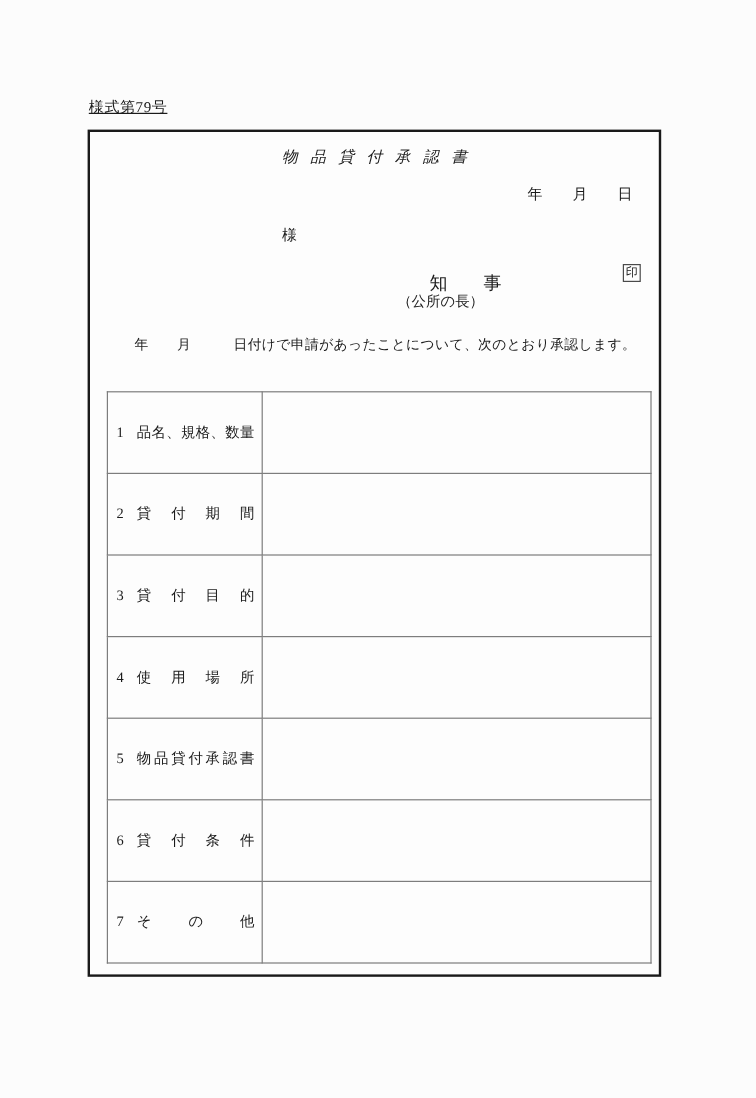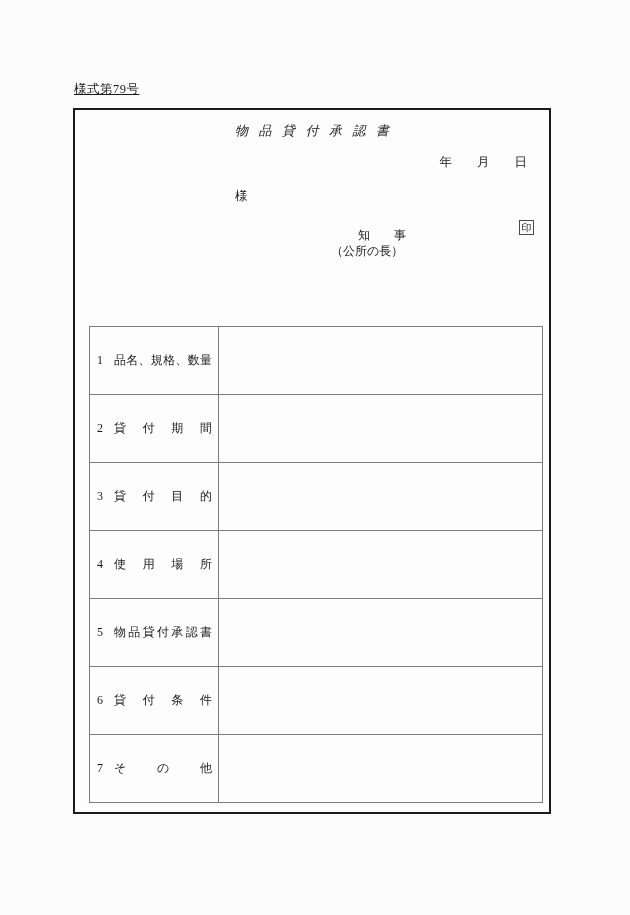--- a/index.html
+++ b/index.html
@@ -38,21 +38,21 @@
     font-size: 12.5px; white-space: pre;
   }
 
   .addressee {
     position: absolute; top: 78px; left: 160px;
     font-size: 12.5px;
   }
 
   .issuer-title {
     position: absolute; top: 117px; left: 283px;
-    font-size: 12px; white-space: pre;
+    font-size: 15px; white-space: pre;
   }
 
   .issuer-sub {
     position: absolute; top: 133px; left: 256px;
     font-size: 12px; white-space: pre;
   }
 
   .seal {
     position: absolute; top: 110px; right: 15px;
     width: 15px; height: 15px;
@@ -106,20 +106,21 @@
     <div class="title">物品貸付承認書</div>
 
     <div class="date-line">年　　月　　日</div>
 
     <div class="addressee">様</div>
 
     <div class="issuer-title">知　　事</div>
     <div class="issuer-sub">（公所の長）</div>
     <div class="seal">印</div>
 
+    <div class="sentence">年　　月　　　日付けで申請があったことについて、次のとおり承認します。</div>
 
     <table class="tbl">
       <tbody>
           <tr>
         <td class="lc">
           <div class="lc-inner">
             <span class="no">1</span>
             <span class="lbl">品名、規格、数量</span>
           </div>
         </td>

